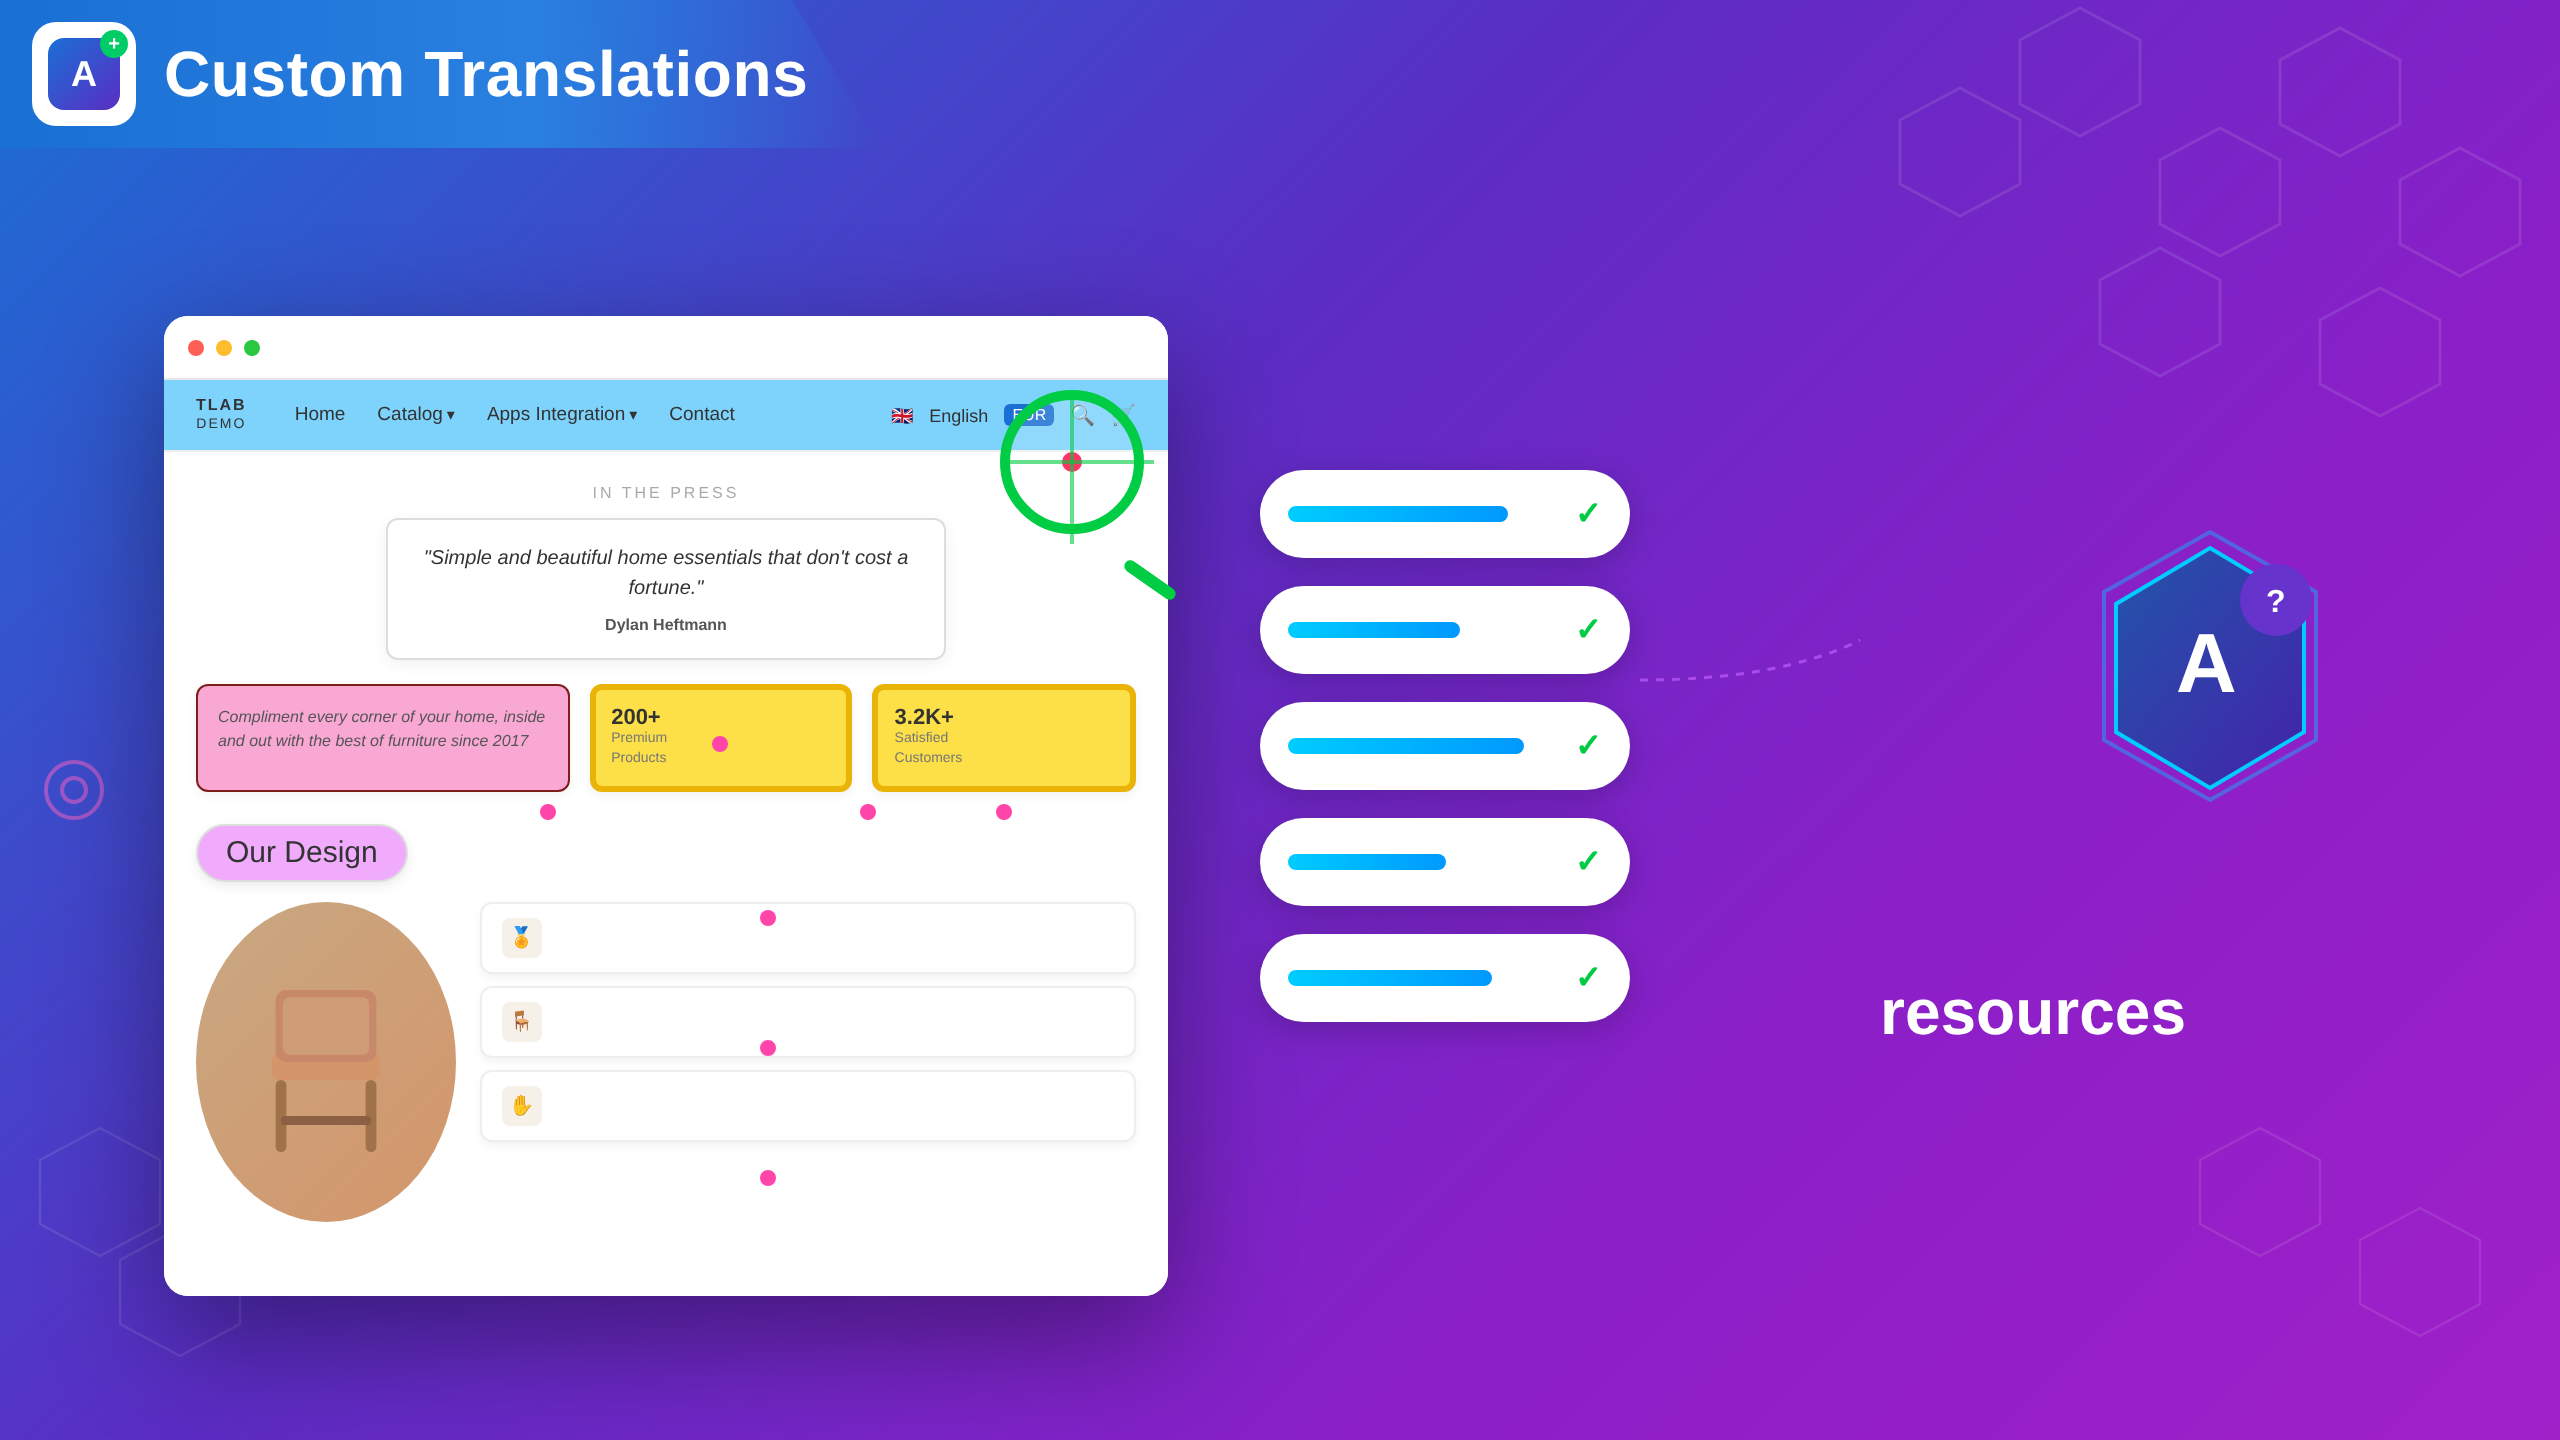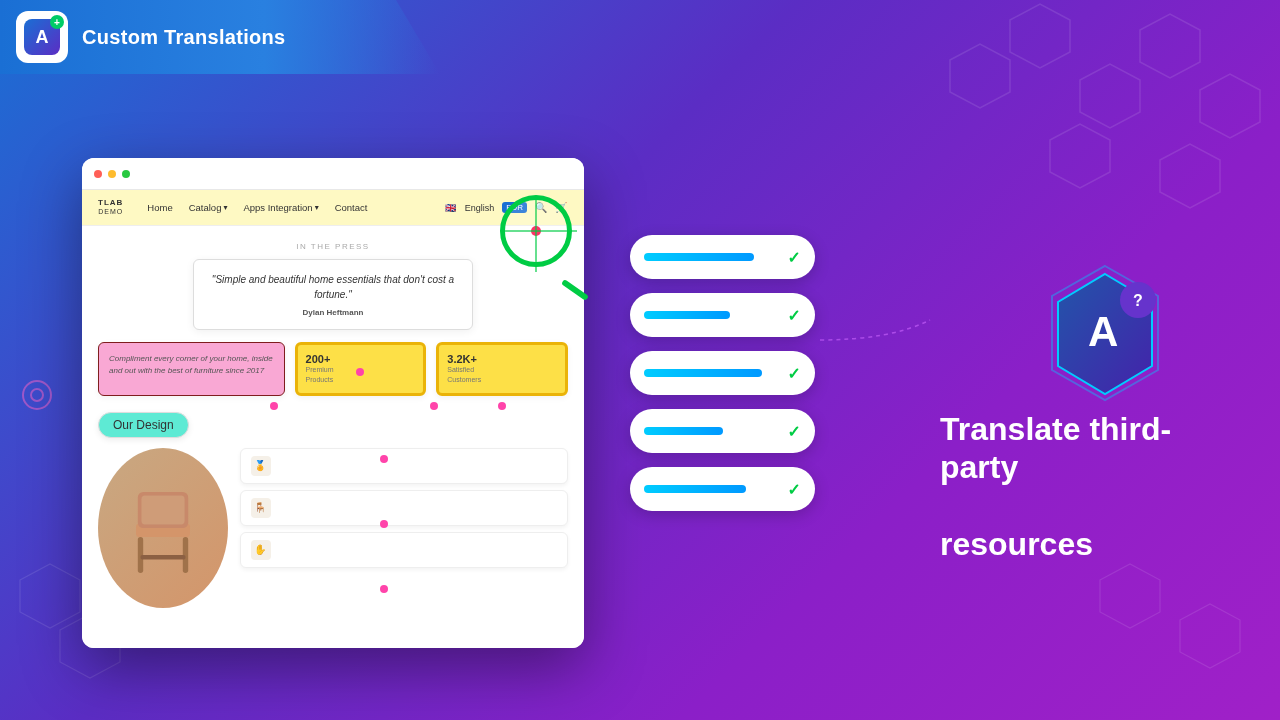--- a/index.html
+++ b/index.html
@@ -71,21 +71,21 @@
       color: white;
       font-size: 10px;
       display: flex;
       align-items: center;
       justify-content: center;
       font-weight: bold;
     }
 
     .header-title {
       color: white;
-      font-size: 20px;
+      font-size: 32px;
       font-weight: 700;
       letter-spacing: 0.3px;
     }
 
     
     .browser-mockup {
       position: absolute;
       left: 82px;
       top: 158px;
       width: 502px;
@@ -106,21 +106,21 @@
       gap: 6px;
     }
 
     .browser-dot {
       width: 8px;
       height: 8px;
       border-radius: 50%;
     }
 
     .browser-nav {
-      background: #fef9c3;
+      background: #7dd3fc;
       height: 36px;
       display: flex;
       align-items: center;
       padding: 0 16px;
       border-bottom: 1px solid #eee;
       gap: 16px;
       font-size: 10px;
       color: #333;
     }
 
@@ -229,25 +229,25 @@
       line-height: 1.4;
     }
 
     .design-section {
       display: flex;
       gap: 12px;
       height: 200px;
     }
 
     .our-design-label {
-      background: #5eead4;
+      background: #f0abfc;
       border: 1px solid #ddd;
       border-radius: 20px;
       padding: 5px 14px;
-      font-size: 12px;
+      font-size: 15px;
       color: #333;
       width: fit-content;
       margin-bottom: 10px;
       box-shadow: 0 2px 6px rgba(0,0,0,0.08);
     }
 
     .chair-image {
       width: 130px;
       height: 160px;
       border-radius: 50%;
@@ -575,17 +575,17 @@
 
     <text x="58" y="88" font-size="42" font-weight="900" fill="white" font-family="Arial">A</text>
 
     <circle cx="108" cy="42" r="18" fill="#6633cc"></circle>
     <text x="103" y="48" font-size="16" font-weight="700" fill="white" font-family="Arial">?</text>
   </svg>
 </div>
 
 <div class="main-text">
   <h2>
-    <span>Translate third-party</span><br>
+    <br>
     <br>
     <span>resources</span>
   </h2>
 </div>
 
 </body></html>

